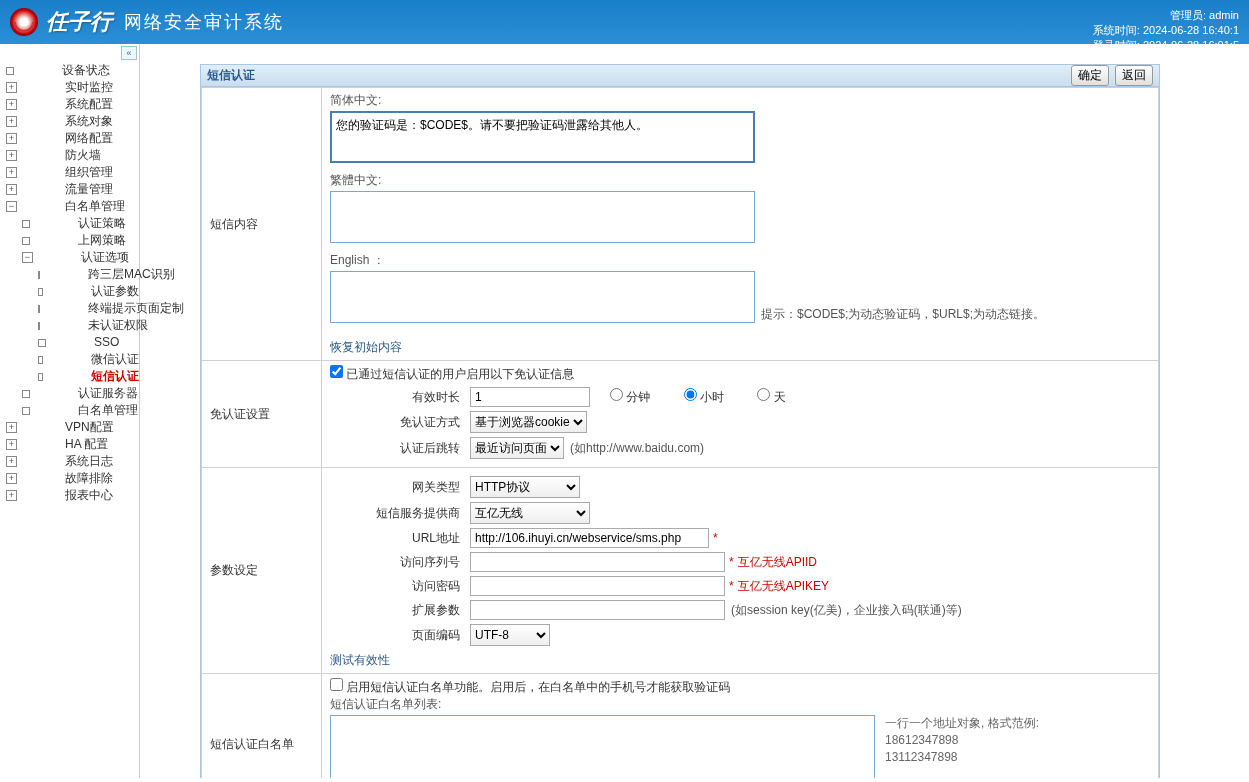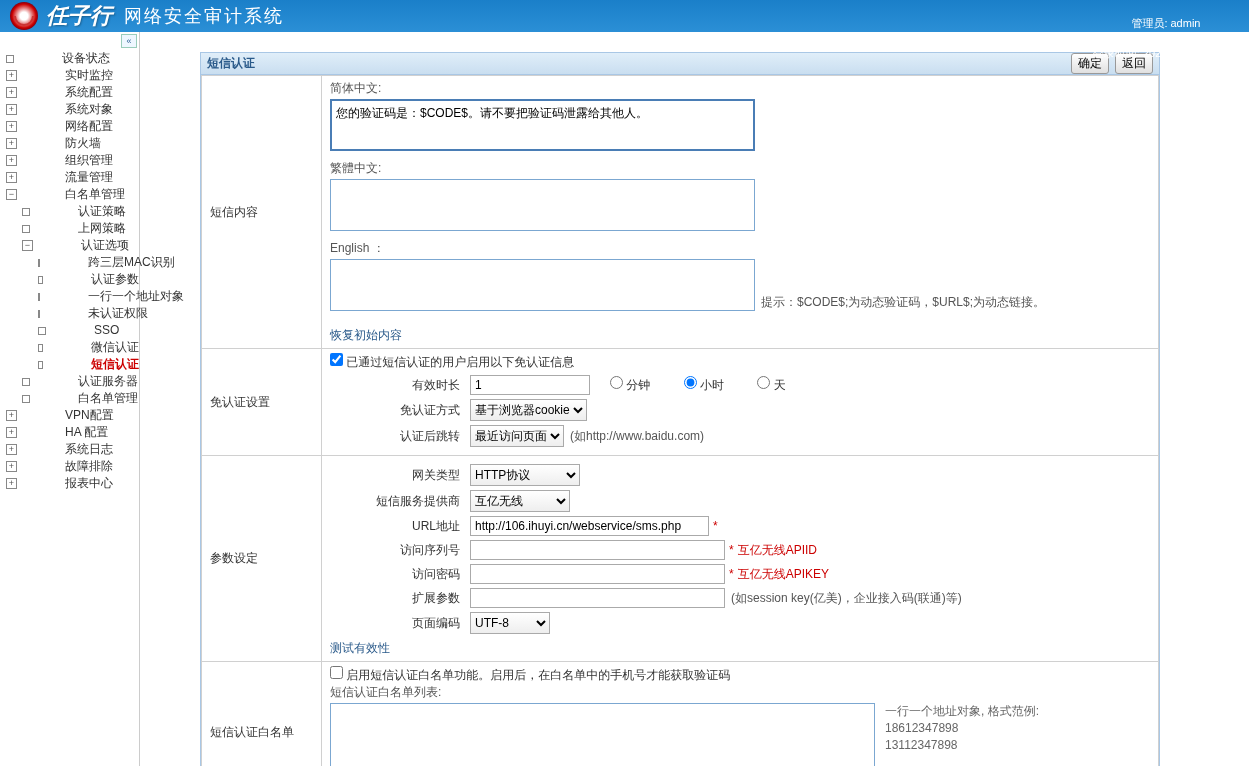--- a/index.html
+++ b/index.html
@@ -1,25 +1,25 @@
 <!DOCTYPE html>
 <html><head>
 <meta charset="utf-8">
 <style>
 * { margin: 0; padding: 0; box-sizing: border-box; }
 body { font-family: Arial, "Microsoft YaHei", sans-serif; font-size: 12px; color: #333; background: #fff; }
 
 
-.header { height: 32px; background: linear-gradient(to bottom, #1a7fc9, #2b8fd6); position: relative; display: flex; align-items: center; padding-left: 10px; color: #fff; }
+.header { height: 44px; background: linear-gradient(to bottom, #1a7fc9, #2b8fd6); position: relative; display: flex; align-items: center; padding-left: 10px; color: #fff; }
 .header-logo { display: flex; align-items: center; }
 .logo-mark { width: 28px; height: 28px; border-radius: 50%; background: radial-gradient(circle, #fff 0%, #fff 20%, #c00 60%, #003 90%); margin-right: 8px; position: relative; }
 .logo-mark::after { content: ""; position: absolute; inset: 4px; border: 2px solid #c33; border-radius: 50%; border-top-color: transparent; border-left-color: transparent; transform: rotate(45deg); }
 .brand-text { font-size: 22px; font-weight: bold; font-style: italic; margin-right: 12px; text-shadow: 1px 1px 2px rgba(0,0,0,.3); }
 .brand-sub { font-size: 18px; letter-spacing: 2px; }
-.header-info { position: absolute; right: 10px; top: 16px; font-size: 11px; line-height: 15px; text-align: center; }
+.header-info { position: absolute; right: 10px; top: 8px; font-size: 11px; line-height: 15px; text-align: right; }
 .header-info div { white-space: nowrap; }
 
 
 .layout { display: flex; height: calc(100vh - 48px); }
 .sidebar { width: 140px; border-right: 1px solid #ccc; background: #fff; position: relative; padding-top: 18px; }
 .sidebar-collapse { position: absolute; top: 2px; right: 2px; width: 16px; height: 14px; border: 1px solid #9cb; background: #eef7ff; font-size: 9px; display: flex; align-items: center; justify-content: center; color: #369; cursor: pointer; }
 .tree { list-style: none; padding-left: 6px; }
 .tree li { line-height: 17px; padding: 0; }
 .tree .node { display: flex; align-items: center; cursor: pointer; white-space: nowrap; gap: 44px; }
 .tree .toggle { width: 11px; height: 11px; border: 1px solid #888; display: inline-flex; align-items: center; justify-content: center; font-size: 9px; margin-right: 4px; color: #555; line-height: 1; }
@@ -155,21 +155,21 @@
         </li>
         <li class="level3">
           <div class="node">
             <span class="leaf-icon"></span>
             <a href="#">认证参数</a>
           </div>
         </li>
         <li class="level3">
           <div class="node">
             <span class="leaf-icon"></span>
-            <a href="#">一行一个地址对象</a>
+            <a href="#">终端提示页面定制</a>
           </div>
         </li>
         <li class="level3">
           <div class="node">
             <span class="leaf-icon"></span>
             <a href="#">未认证权限</a>
           </div>
         </li>
         <li class="level3">
           <div class="node">
@@ -291,21 +291,21 @@
 
           <tr>
             <td>参数设定</td>
             <td>
               <div class="row-in">
                 <span class="lbl">网关类型</span>
                 <select style="width:110px"><option>HTTP协议</option></select>
               </div>
               <div class="row-in">
                 <span class="lbl">短信服务提供商</span>
-                <select style="width:100px"><option>互亿无线</option></select>
+                <select style="width:120px"><option>互亿无线</option></select>
               </div>
               <div class="row-in">
                 <span class="lbl">URL地址</span>
                 <input type="text" style="width: 239px;" value="http://106.ihuyi.cn/webservice/sms.php">
                 <span class="req">*</span>
               </div>
               <div class="row-in">
                 <span class="lbl">访问序列号</span>
                 <input type="text" style="width: 255px;" value="">
                 <span class="req">*</span>

